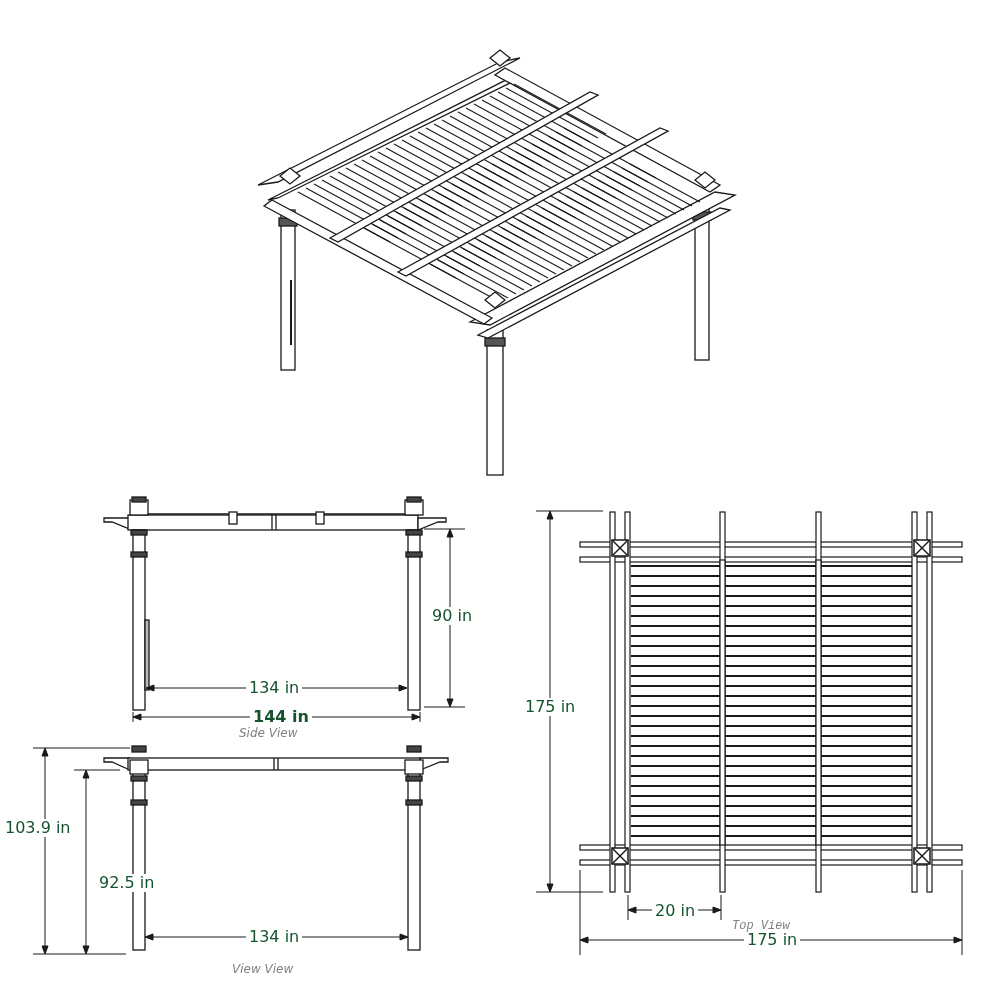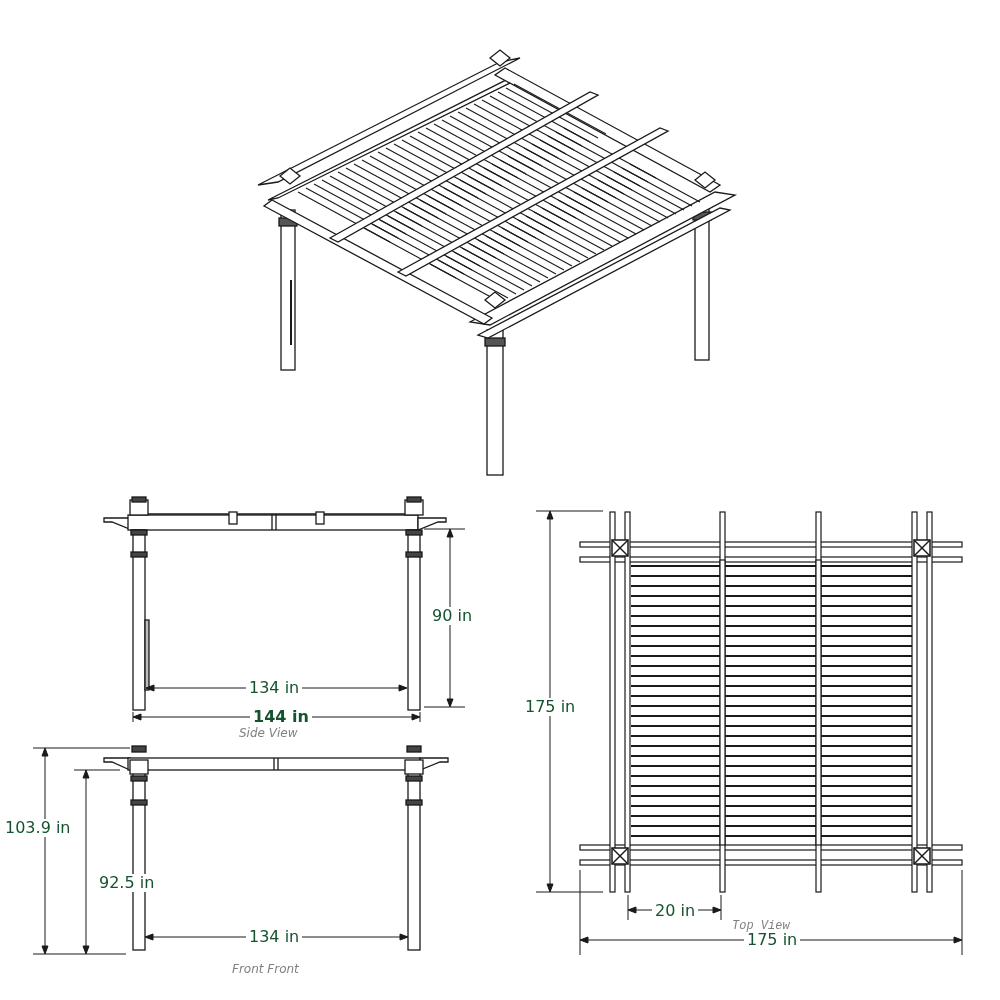--- a/index.html
+++ b/index.html
@@ -307,18 +307,18 @@
 </svg>
 
 <div class="dim-label" style="left:429px; top:607px;">90 in</div>
 <div class="dim-label" style="left:246px; top:679px;">134 in</div>
 <div class="dim-label" style="left:250px; top:708px;font-weight:bold;">144 in</div>
 <div class="view-label" style="left:239px; top:725px;">Side View</div>
 
 <div class="dim-label" style="left:2px; top:819px;">103.9 in</div>
 <div class="dim-label" style="left:68px; top:874px;margin-left:28px;">92.5 in</div>
 <div class="dim-label" style="left:246px; top:928px;">134 in</div>
-<div class="view-label" style="left:232px; top:961px;">Front Front</div>
+<div class="view-label" style="left:232px; top:961px;">View View</div>
 
 <div class="dim-label" style="left:522px; top:698px;">175 in</div>
 <div class="dim-label" style="left:652px; top:902px;">20 in</div>
 <div class="dim-label" style="left:744px; top:931px;">175 in</div>
 <div class="view-label" style="left:732px; top:918px;font-family:Liberation Mono, monospace;">Top View</div>
 
 </body></html>

